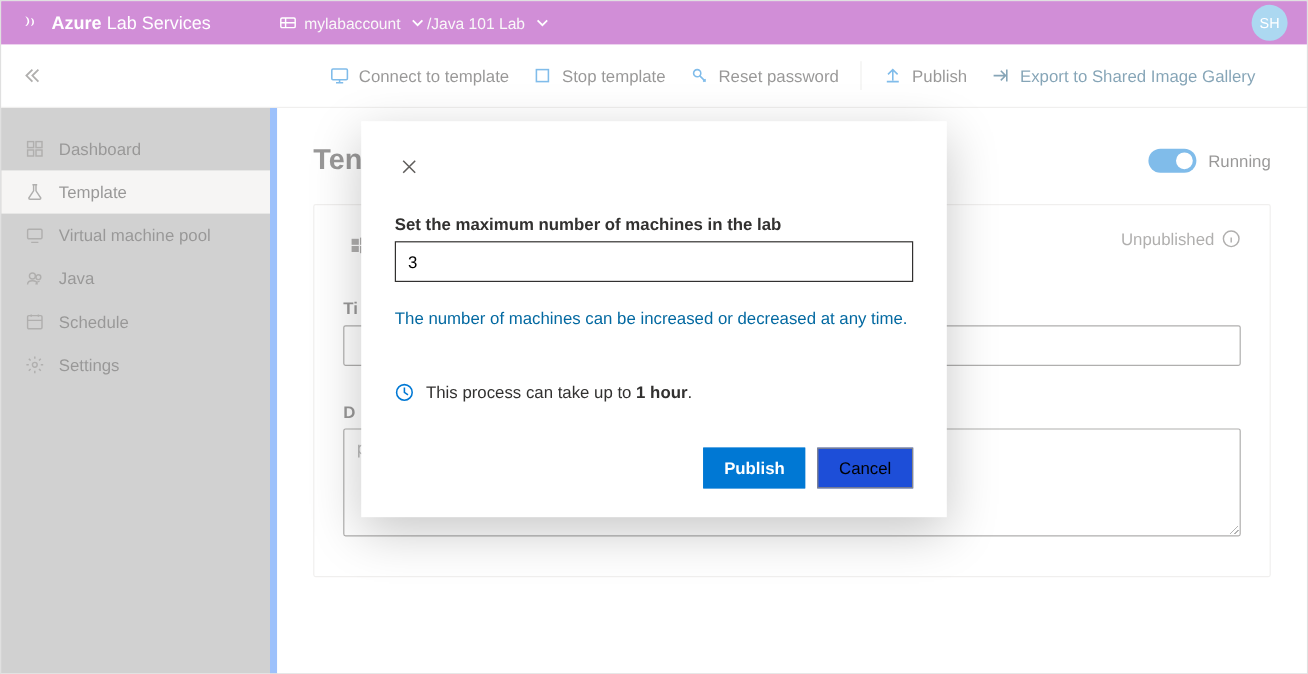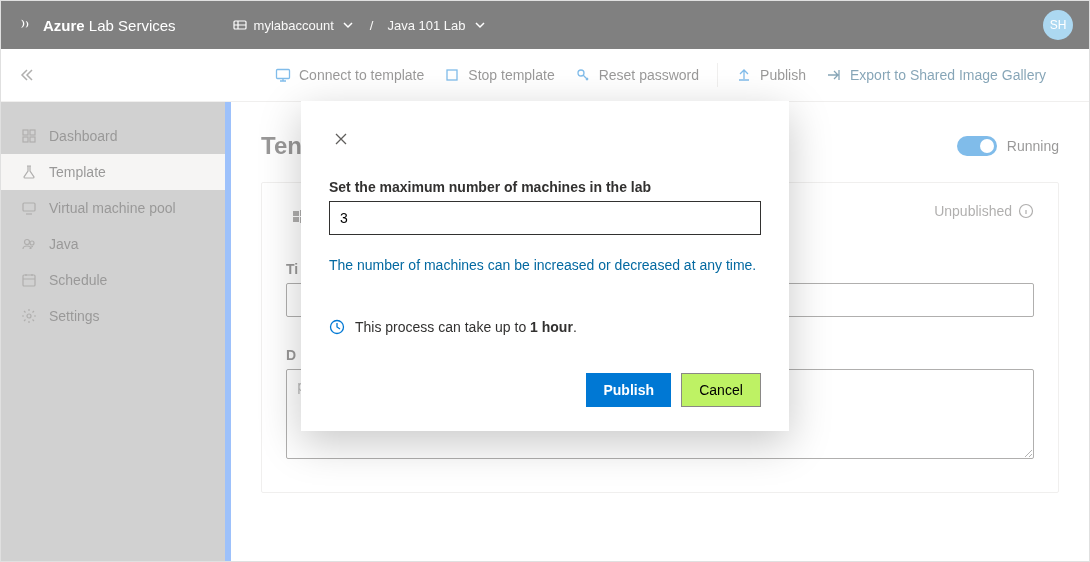--- a/index.html
+++ b/index.html
@@ -1,22 +1,22 @@
 <!DOCTYPE html>
 <html><head>
 <meta charset="utf-8">
 <style>
   * { box-sizing: border-box; }
   html, body { margin:0; padding:0; font-family: "Segoe UI", -apple-system, sans-serif; font-size:14px; color:#323130; background:#faf9f8; }
   .app { width:1090px; height:562px; display:flex; flex-direction:column; background:#fff; position:relative; overflow:hidden; border:1px solid #e0e0e0;}
   
-  .topbar { height:48px; background:#000000; color:#fff; display:flex; align-items:center; padding:0 16px; }
+  .topbar { height:36px; background:#a21caf; color:#fff; display:flex; align-items:center; padding:0 16px; }
   .brand { display:flex; align-items:center; gap:10px; font-size:15px; }
   .brand b { font-weight:600; }
-  .breadcrumb { display:flex; align-items:center; gap:14px; margin-left:56px; font-size:13px; color:#f3f2f1;}
+  .breadcrumb { display:flex; align-items:center; margin-left:56px; font-size:13px; color:#f3f2f1;}
   .crumb { display:flex; align-items:center; gap:6px; cursor:pointer;}
   .crumb-sep { color:#f3f2f1;}
   .avatar { margin-left:auto; width:30px; height:30px; border-radius:50%; background:#58b0e3; color:#fff; display:flex; align-items:center; justify-content:center; font-size:12px; }
   
   .toolbar-row { display:flex; border-bottom:1px solid #e1dfdd;}
   .collapse-cell { width:52px; display:flex; align-items:center; justify-content:center; color:#605e5c; cursor:pointer;}
   .toolbar { flex:1; display:flex; align-items:center; gap:4px; height:52px; padding:0 12px; }
   .toolbar-left { margin-left:200px; display:flex; align-items:center;}
   .tb-btn { display:flex; align-items:flex-start; gap:8px; padding:6px 10px; border-radius:2px; cursor:pointer; color:#323130;}
   .tb-btn.disabled { color:#0c4a6e; cursor:default;}
@@ -47,21 +47,21 @@
   .modal { width:488px; background:#fff; box-shadow:0 12px 40px rgba(0,0,0,0.22); margin-top:100px; padding:26px 28px 24px;}
   .modal-head { display:flex; align-items:center; justify-content:space-between; margin-bottom:28px;}
   .modal-title { font-size:21px; font-weight:600;}
   .modal-close { cursor:pointer; color:#605e5c; display:flex; align-items:center; justify-content:center; width:24px; height:24px;}
   .modal-label { font-size:14px; font-weight:600; margin-bottom:6px;}
   .modal-input { width:100%; height:34px; border:1px solid #323130; padding:0 10px; font-size:14px;}
   .modal-hint { font-size:14px; margin-top:22px; color:#0369a1;}
   .info-row { display:flex; align-items:flex-end; gap:10px; margin-top:46px; font-size:14px;}
   .info-row .icon { color:#0078d4;}
   .modal-actions { display:flex; justify-content:flex-end; gap:10px; margin-top:38px;}
-  .btn { height:34px; min-width:80px; padding:0 16px; border:1px solid #8a8886; background:#bef264; cursor:pointer; font-size:14px;}
+  .btn { height:34px; min-width:80px; padding:0 16px; border:1px solid #8a8886; background:#1d4ed8; cursor:pointer; font-size:14px;}
   .btn.primary { background:#0078d4; color:#fff; border-color:#0078d4; font-weight:600;}
 </style>
 </head>
 <body>
 <div class="app">
 
 <div class="topbar">
   <div class="brand">
     <span class="icon">
       <svg viewBox="0 0 24 24" fill="#fff">

